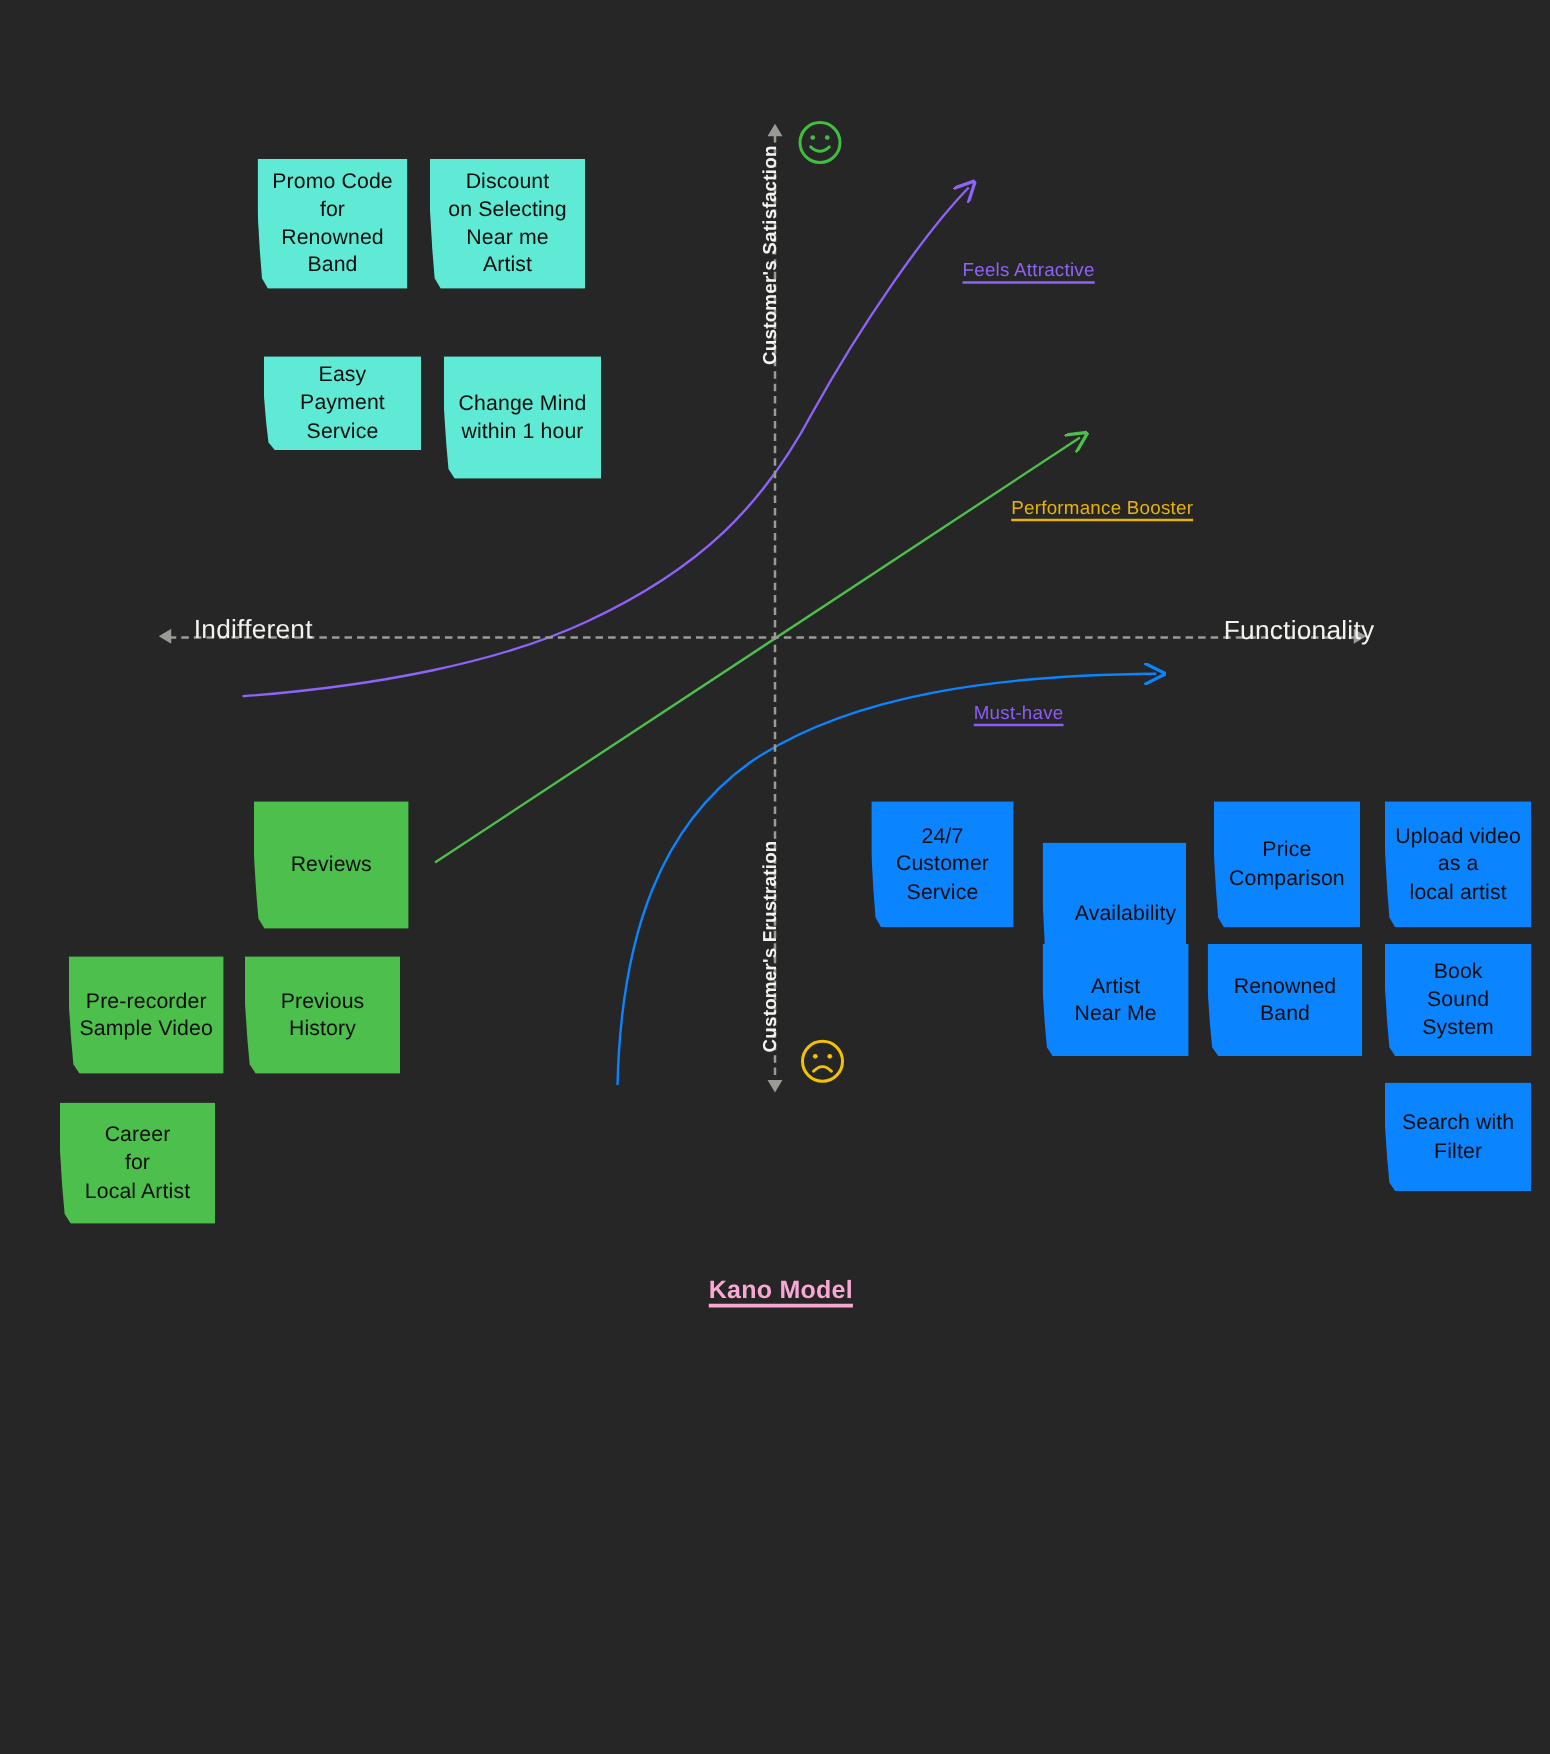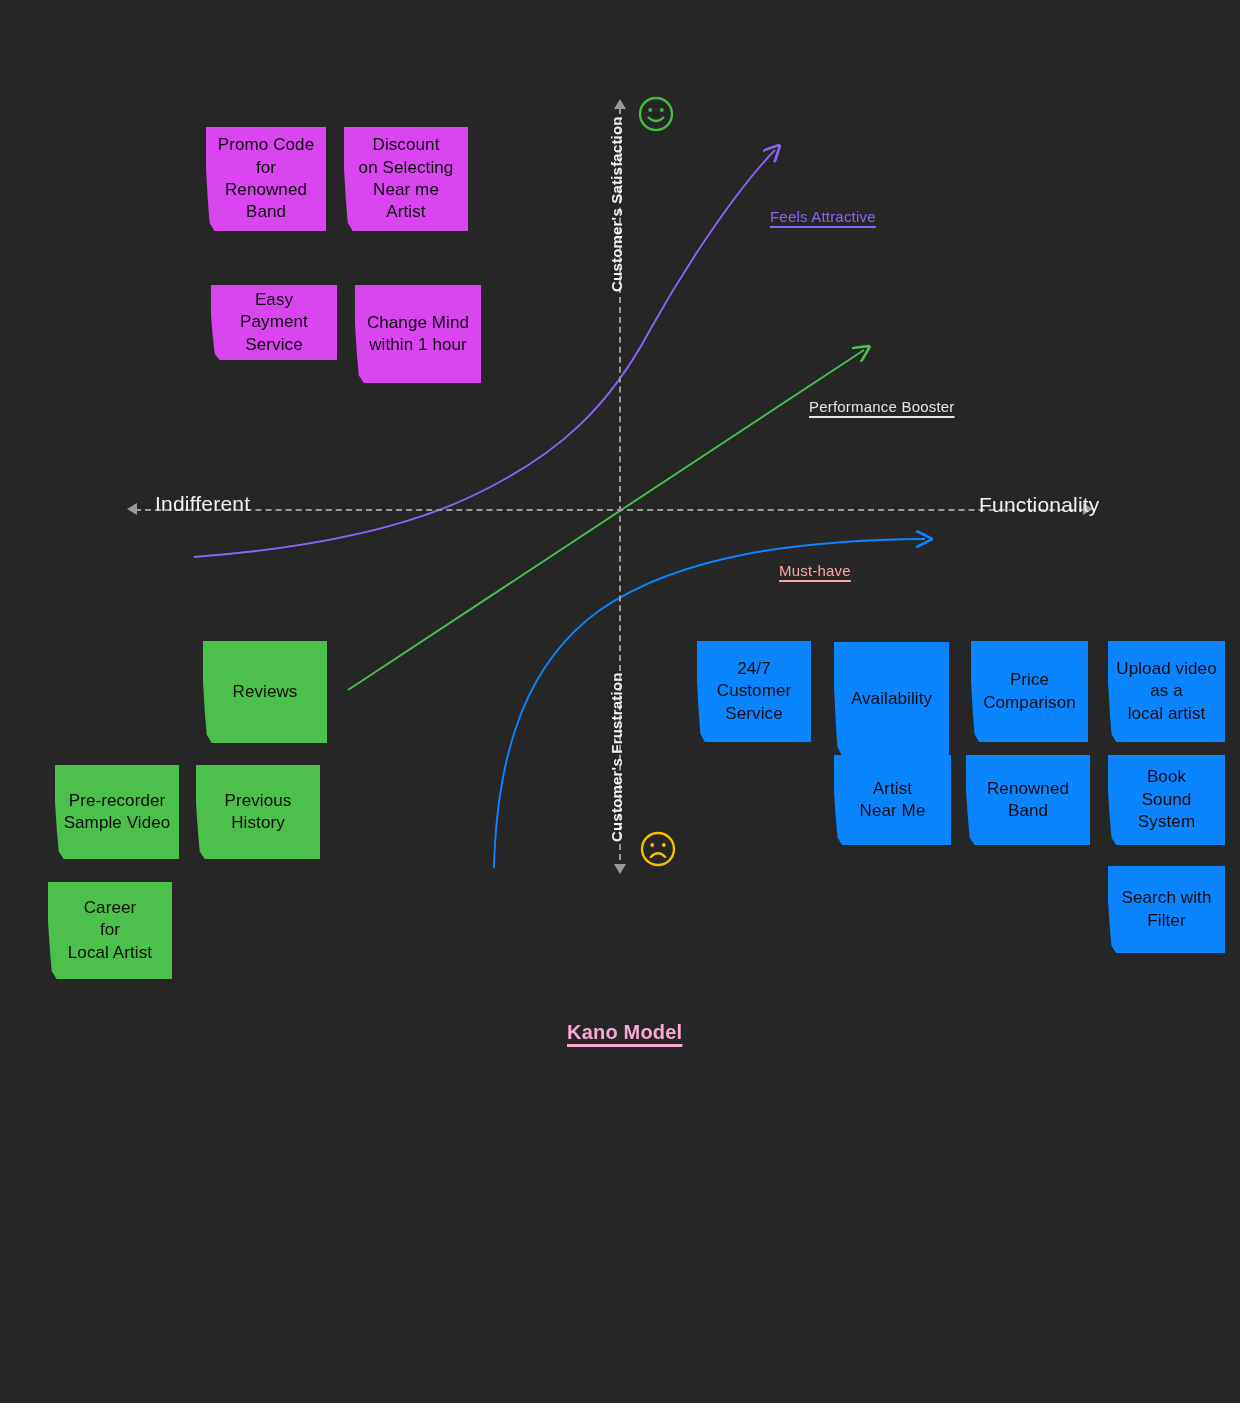--- a/index.html
+++ b/index.html
@@ -29,21 +29,21 @@
     color: #0d0d0d;
     font-size: 17px;
     line-height: 1.32;
     letter-spacing: .1px;
     padding: 6px 8px;
     filter: drop-shadow(3px 5px 7px rgba(0,0,0,.55));
     
     clip-path: polygon(0% 0%, 100% 0%, 100% 100%, 7% 100%, 3% 92%, 1.5% 70%, 0% 40%);
   }
   .note-inner { width: 100%; white-space: pre-line; }
-  .note.purple { background: #d946ef; }
+  .note.purple { background: #5eead4; }
   .note.green  { background: #4CBF4C; }
   .note.blue   { background: #0A84FF; }
 
   
   .axis-v {
     position: absolute;
     left: 619px;
     top: 108px;
     width: 0;
     height: 762px;
@@ -109,22 +109,22 @@
     position: absolute;
     font-size: 15px;
     font-weight: 400;
     letter-spacing: .2px;
     text-decoration: underline;
     text-underline-offset: 4px;
     text-decoration-thickness: 2px;
     white-space: nowrap;
   }
   .curve-label.attractive { color: #8E63F8; }
-  .curve-label.performance { color: #e5e5e5; }
-  .curve-label.must { color: #fca5a5; }
+  .curve-label.performance { color: #eab308; }
+  .curve-label.must { color: #8b5cf6; }
 
   
   .title {
     position: absolute;
     color: #f9a8d4;
     font-size: 20px;
     font-weight: 700;
     letter-spacing: .2px;
     text-decoration: underline;
     text-underline-offset: 5px;
@@ -232,21 +232,21 @@
     <span class="note-inner">Career
 for
 Local Artist</span>
   </div>
 
   <div class="note blue" style="left:697px; top:641px; width:114px; height:101px;">
     <span class="note-inner">24/7
 Customer
 Service</span>
   </div>
-  <div class="note blue" style="left:834px; top:642px; width:115px; height:114px;">
+  <div class="note blue" style="left:834px; top:674px; width:115px; height:114px;text-align:right;">
     <span class="note-inner">Availability</span>
   </div>
   <div class="note blue" style="left:971px; top:641px; width:117px; height:101px;">
     <span class="note-inner">Price
 Comparison</span>
   </div>
   <div class="note blue" style="left:1108px; top:641px; width:117px; height:101px;">
     <span class="note-inner">Upload video
 as a
 local artist</span>

